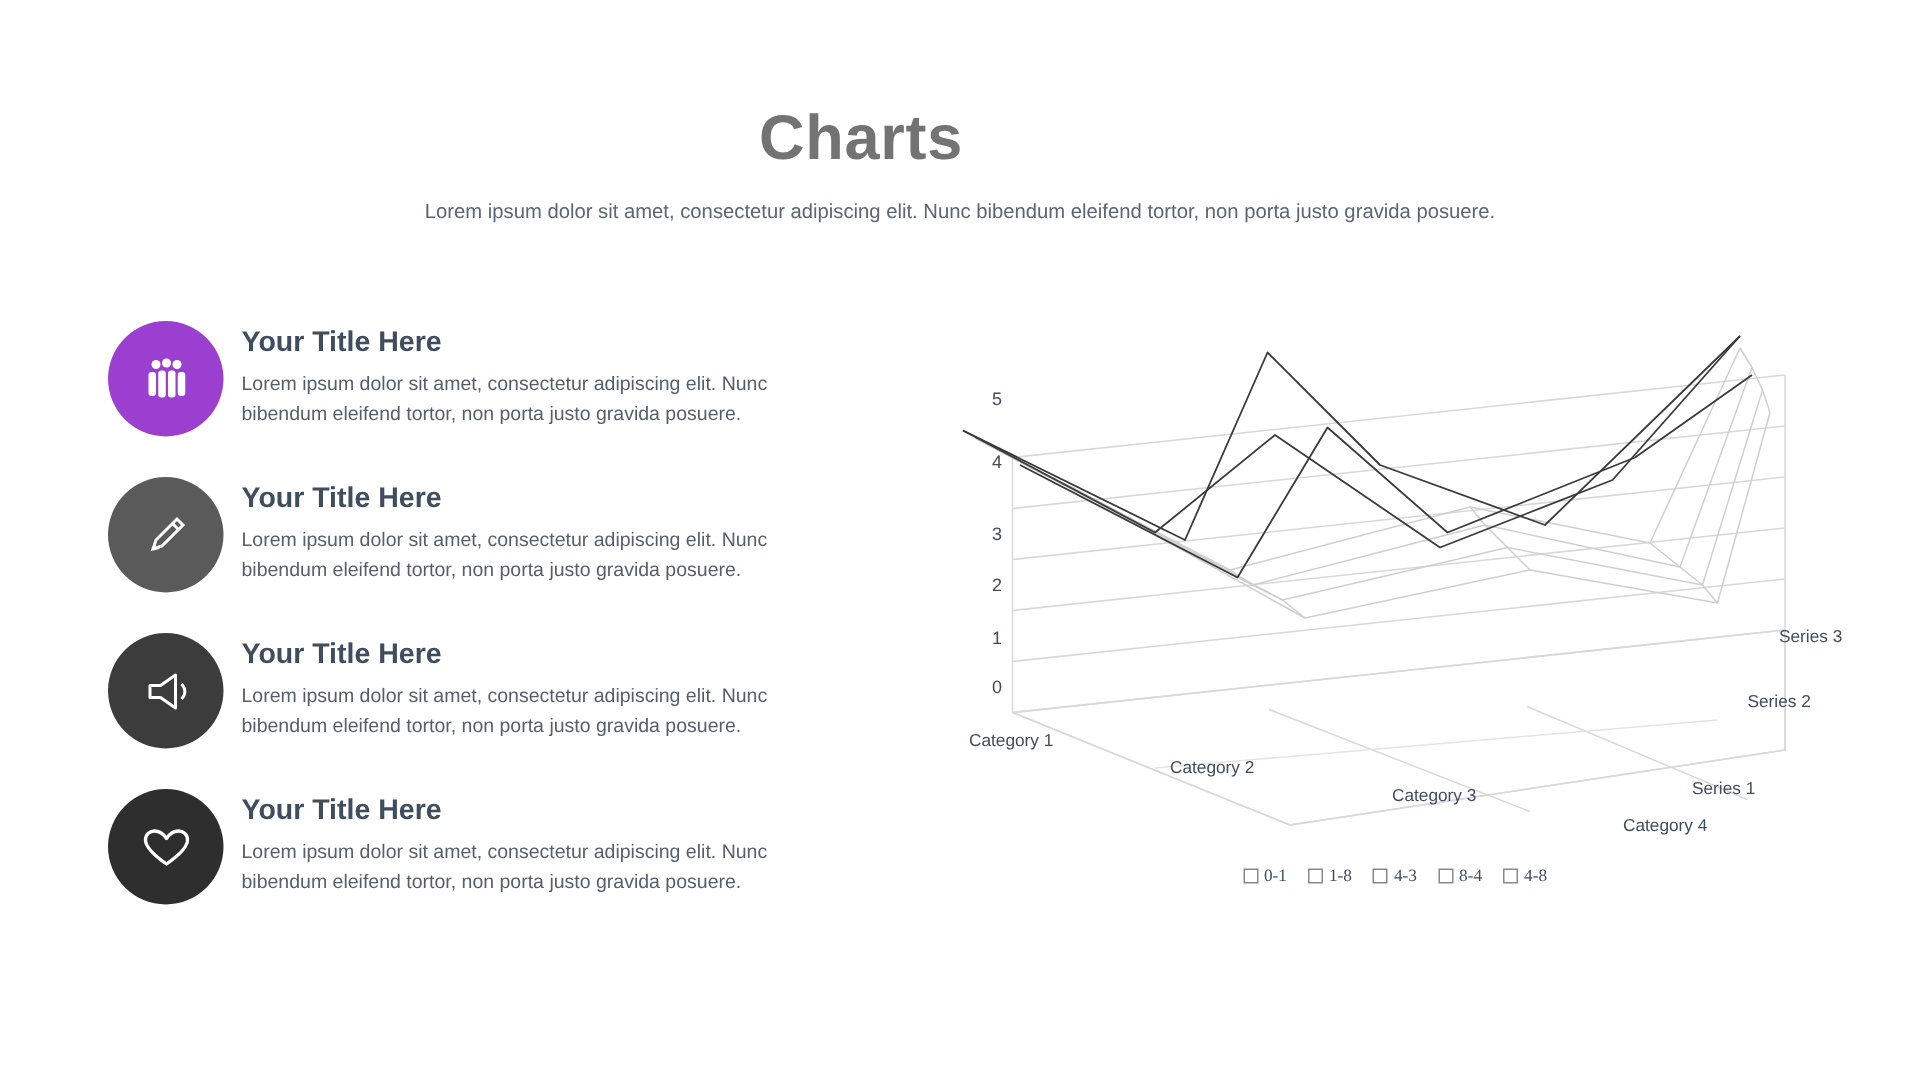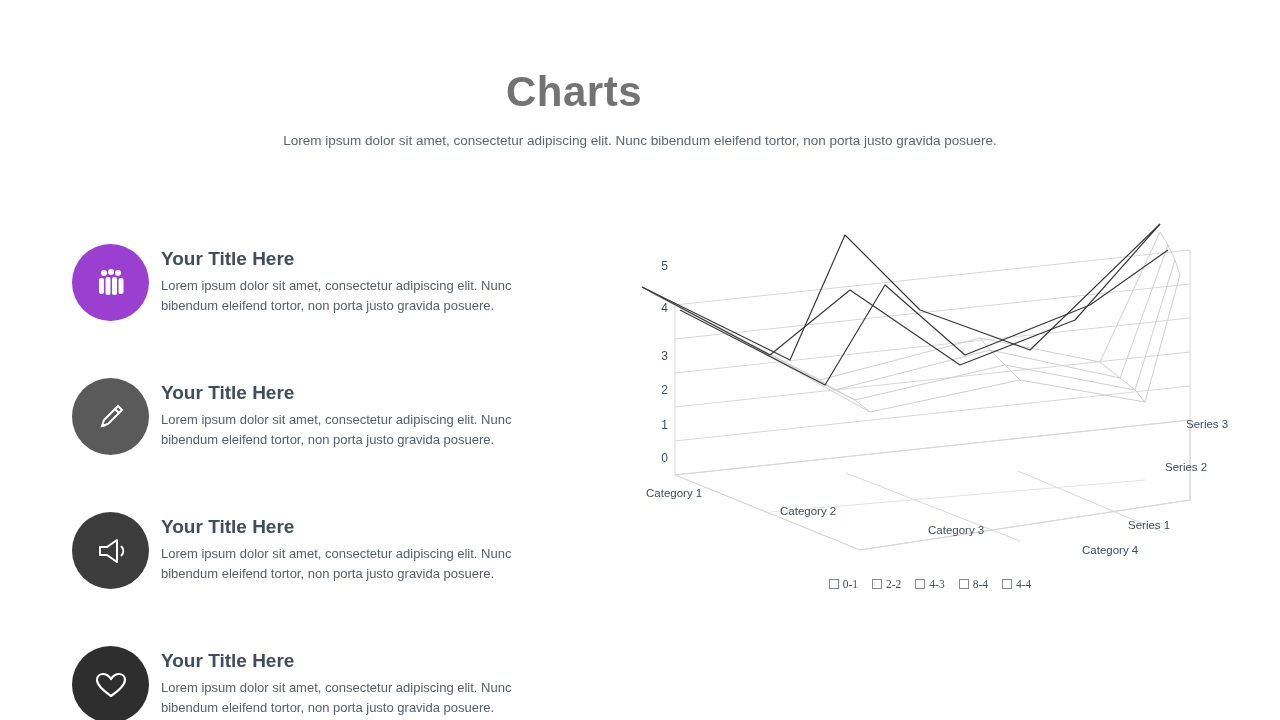--- a/index.html
+++ b/index.html
@@ -40,21 +40,20 @@
   
   .features {
     position: absolute;
     left: 72px;
     top: 214px;
     width: 510px;
   }
   .feature {
     position: relative;
     height: 104px;
-    margin-top: 30px;
   }
   .feature-icon {
     position: absolute;
     left: 0;
     top: 0;
     width: 77px;
     height: 77px;
     border-radius: 50%;
     display: flex;
     align-items: center;
@@ -273,29 +272,29 @@
 
   </svg>
 
   <div class="legend">
     <span class="legend-item">
       <span class="legend-swatch"></span>
       <span>0-1</span>
     </span>
     <span class="legend-item">
       <span class="legend-swatch"></span>
-      <span>2-2</span>
+      <span>1-8</span>
     </span>
     <span class="legend-item">
       <span class="legend-swatch"></span>
       <span>4-3</span>
     </span>
     <span class="legend-item">
       <span class="legend-swatch"></span>
       <span>8-4</span>
     </span>
     <span class="legend-item">
       <span class="legend-swatch"></span>
-      <span>4-4</span>
+      <span>4-8</span>
     </span>
   </div>
 
 </div>
 
 </body></html>

